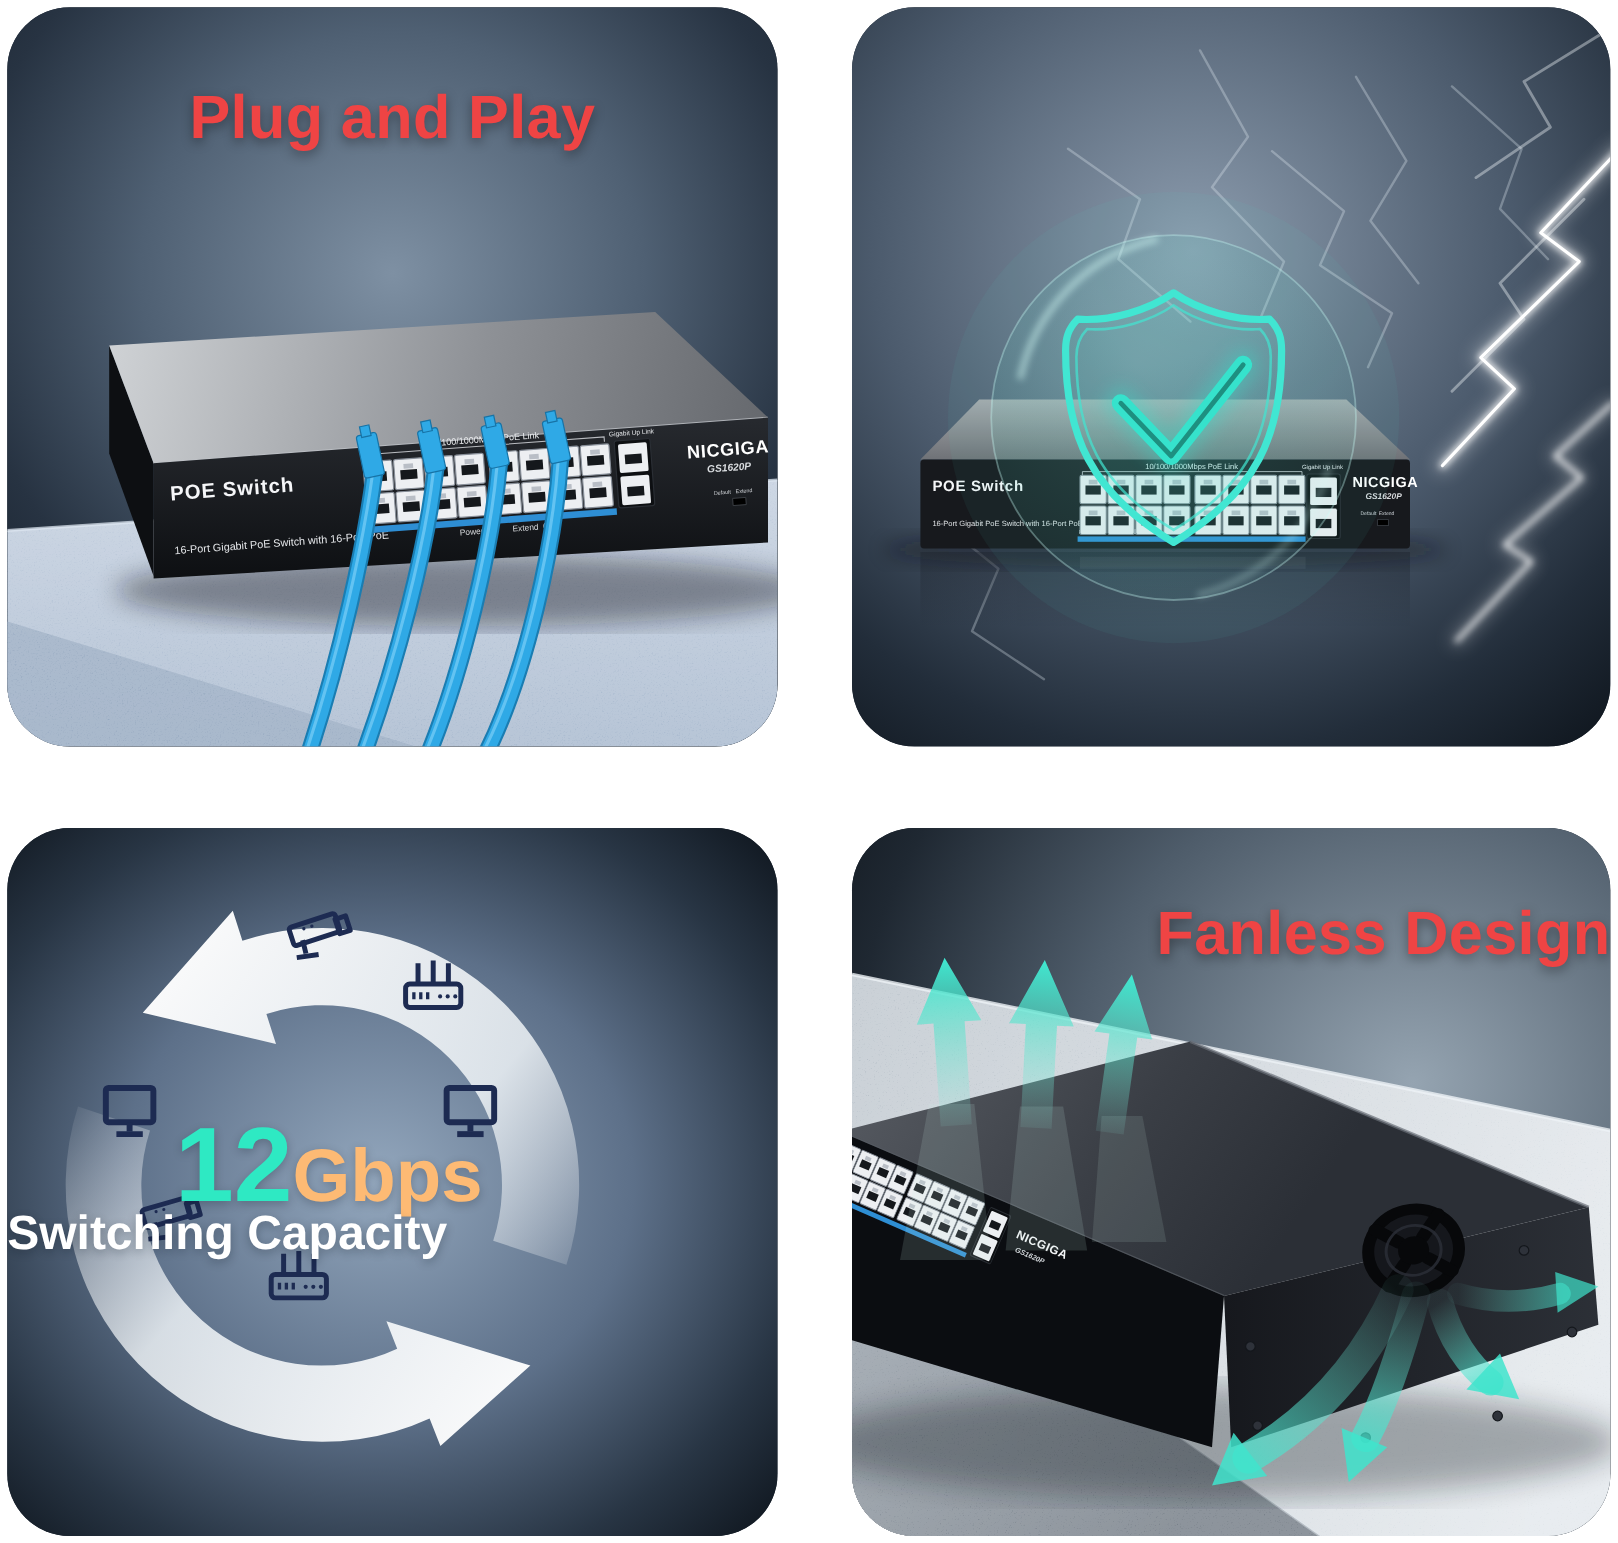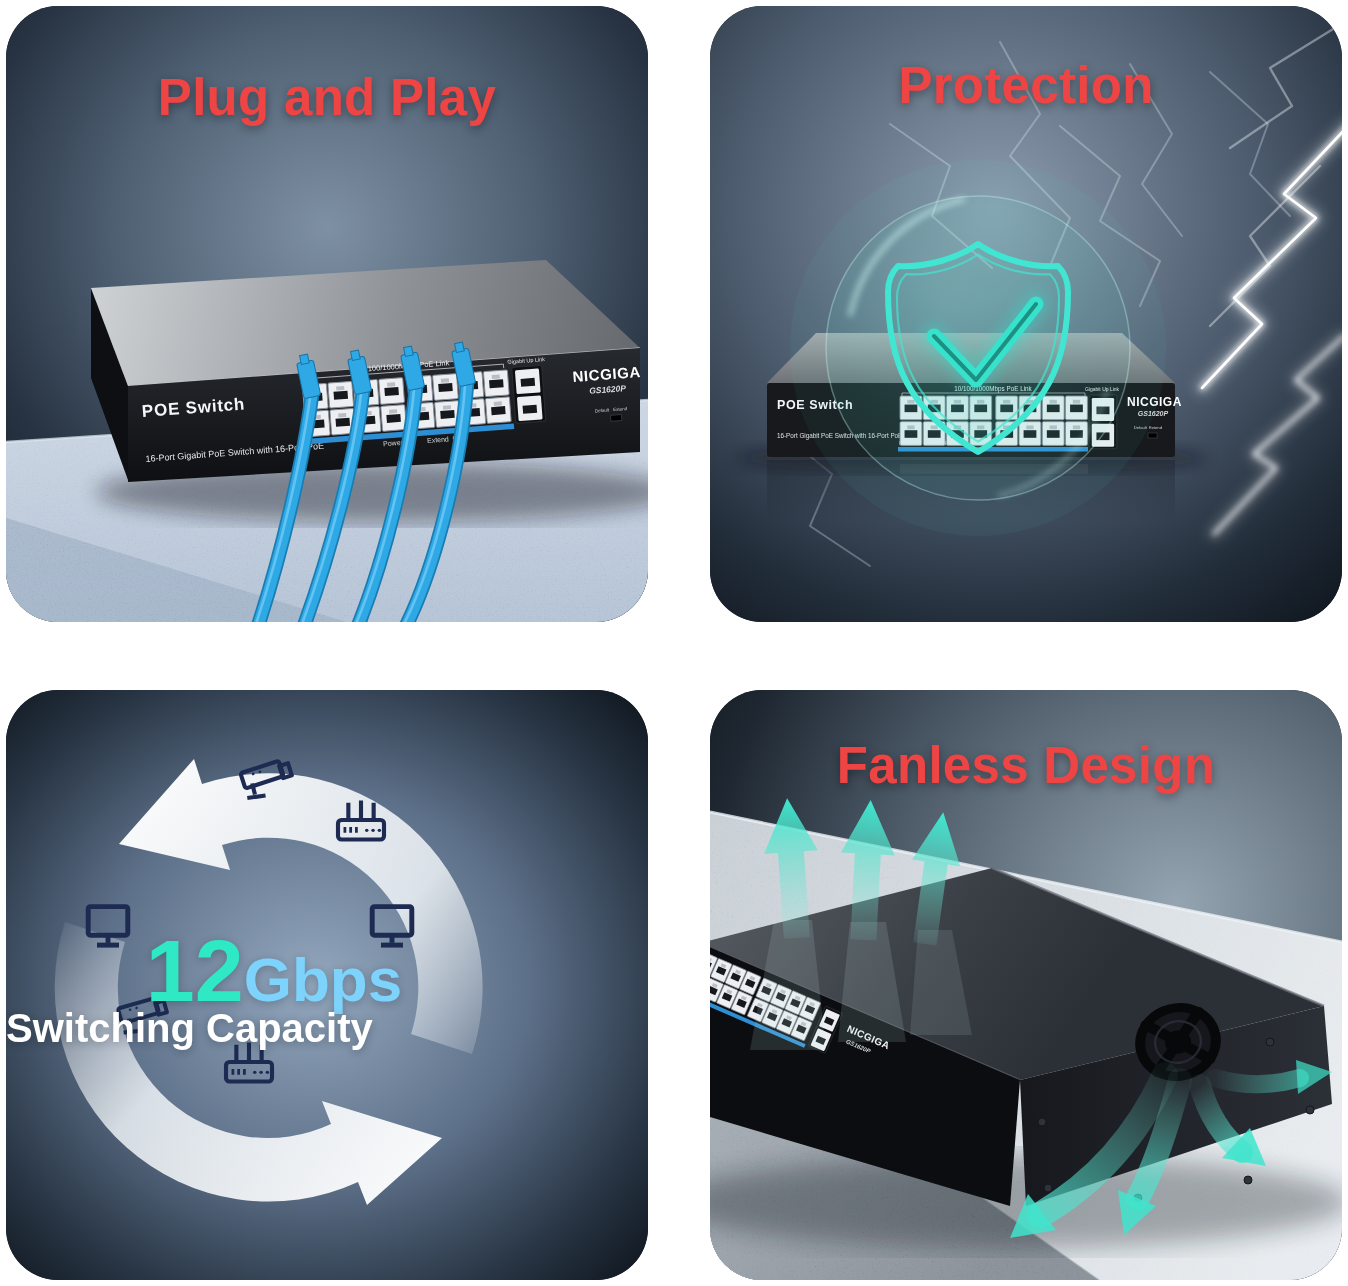--- a/index.html
+++ b/index.html
@@ -5,25 +5,25 @@
   html,body{margin:0;padding:0;background:#ffffff;}
   body{width:1348px;height:1286px;font-family:"Liberation Sans",sans-serif;}
   .grid{display:grid;grid-template-columns:642px 632px;grid-template-rows:616px 590px;
         column-gap:62px;row-gap:68px;padding:6px;width:1336px;height:1274px;}
   .card{position:relative;border-radius:52px;overflow:hidden;background:#1a2430;}
   .card svg{position:absolute;left:0;top:0;display:block;}
   .title{position:absolute;left:0;right:0;text-align:center;color:#ef4444;font-weight:700;
          font-size:51px;letter-spacing:.3px;text-shadow:0 3px 10px rgba(0,0,0,.38);}
   #c1 .title{top:62px;}
   #c2 .title{top:48px;line-height:1.26;}
-  #c4 .title{top:46px;}
+  #c4 .title{top:58px;text-align:right;}
   .capline{position:absolute;left:0;width:492px;top:230px;text-align:center;white-space:nowrap;
            text-shadow:0 2px 8px rgba(10,20,30,.25);}
   .capline .val{color:#2ee9c3;font-weight:700;font-size:88px;margin-left:44px;}
-  .capline .unit{color:#7dd3fc;font-weight:700;font-size:62px;}
+  .capline .unit{color:#fdba74;font-weight:700;font-size:62px;}
   .capcaption{position:absolute;left:0;width:492px;top:316px;text-align:left;color:#fff;
               font-weight:700;font-size:40px;text-shadow:0 2px 8px rgba(10,20,30,.3);}
   svg text{font-family:"Liberation Sans",sans-serif;}
 </style>
 </head>
 <body>
 
 <div class="grid">
 
   <div class="card" id="c1">
@@ -260,21 +260,20 @@
         <path d="M 268 238 C 248 252 216 262 188 260 C 180 268 178 276 178 286 C 178 356 198 404 268 446 C 338 404 358 356 358 286 C 358 276 356 268 348 260 C 320 262 288 252 268 238 Z" fill="#3cd9c6" fill-opacity="0.09" stroke="#41e6d2" stroke-width="6" stroke-linejoin="round"></path>
         <path d="M 268 238 C 248 252 216 262 188 260 C 180 268 178 276 178 286 C 178 356 198 404 268 446 C 338 404 358 356 358 286 C 358 276 356 268 348 260 C 320 262 288 252 268 238 Z" transform="translate(268 342) scale(0.9) translate(-268 -342)" fill="none" stroke="#41e6d2" stroke-width="2.4" opacity="0.7"></path>
         <g fill="none" stroke-linecap="round" stroke-linejoin="round">
           <path d="M 224 330 L 266 374 L 326 298" stroke="#36e2cc" stroke-width="26" opacity="0.35" filter="url(#lglow2)"></path>
           <path d="M 224 330 L 266 374 L 326 298" stroke="#36e2cc" stroke-width="15"></path>
           <path d="M 224 330 L 266 374 L 326 298" stroke="#0b4a42" stroke-width="4" opacity="0.55"></path>
         </g>
       </g>
     </svg>
     <div class="title">
-      <div>Protection</div>
     </div>
   </div>
 
   <div class="card" id="c3">
     <svg width="642" height="590" viewBox="0 0 642 590">
       <defs>
         <radialGradient id="bg3" cx="0.48" cy="0.5" r="0.74">
           <stop offset="0" stop-color="#93a7bd"></stop>
             <stop offset="0.45" stop-color="#5d7089"></stop>
           <stop offset="0.76" stop-color="#283544"></stop>

